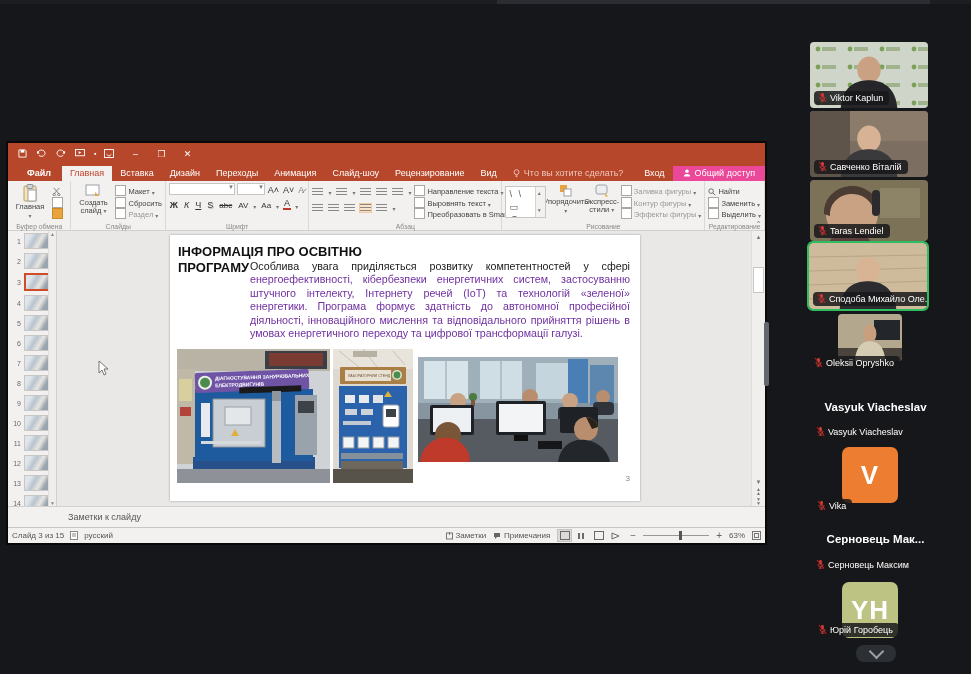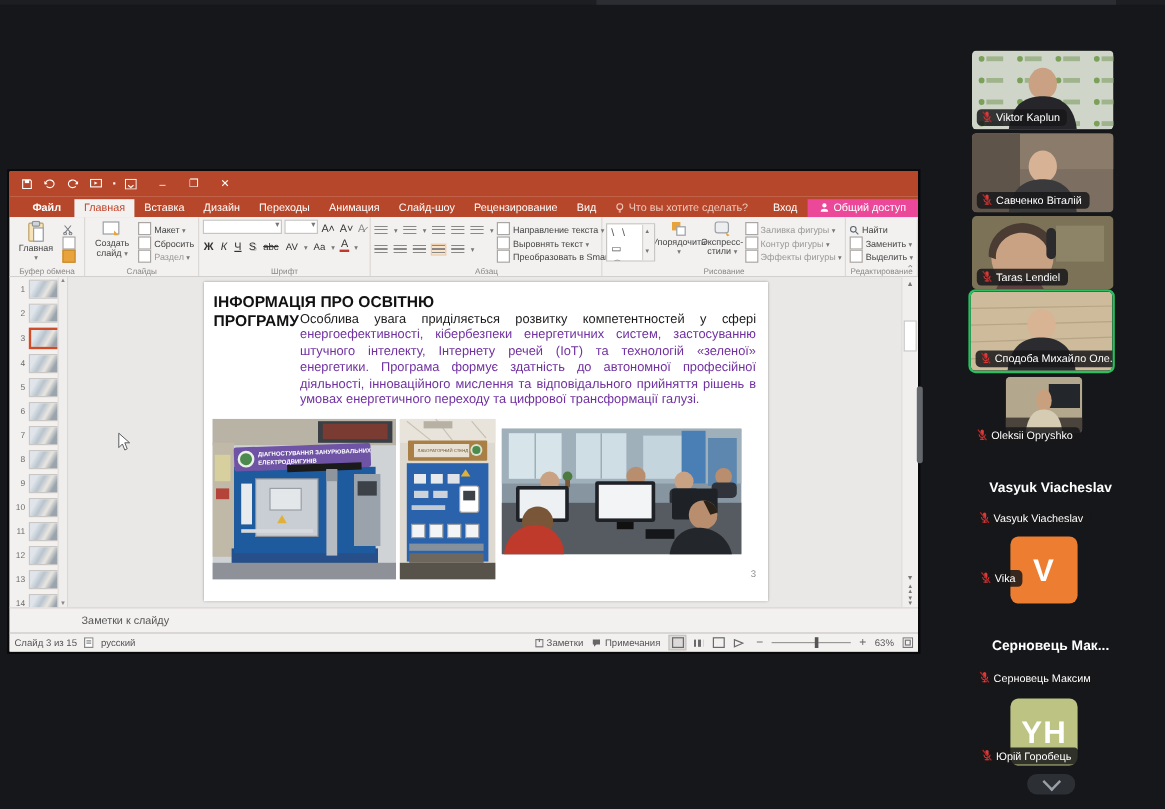--- a/index.html
+++ b/index.html
@@ -761,21 +761,21 @@
         <path d="M2.5 6.3a3.5 3.5 0 0 0 7 0" stroke="#d93b3b" fill="none" stroke-width="1.1"></path>
         <line x1="6" y1="9.8" x2="6" y2="12.5" stroke="#d93b3b" stroke-width="1.1"></line>
         <line x1="3.5" y1="11.8" x2="8.5" y2="11.8" stroke="#d93b3b" stroke-width="1.1"></line>
         <line x1="1.2" y1="1" x2="10.8" y2="12.6" stroke="#b32525" stroke-width="1.4"></line>
       </svg>
       <span>Vasyuk Viacheslav</span>
     </span>
     <div class="avatar" style="left: 62px; top: 447px; background: rgb(237, 125, 49);">
       <span>V</span>
     </div>
-    <span class="pill free" style="left: 33px; top: 475px;">
+    <span class="pill free" style="left: 33px; top: 499px;">
       <svg width="9" height="11" viewBox="0 0 12 14">
         <rect x="4.2" y="1" width="3.6" height="6.5" rx="1.8" fill="#d93b3b"></rect>
         <path d="M2.5 6.3a3.5 3.5 0 0 0 7 0" stroke="#d93b3b" fill="none" stroke-width="1.1"></path>
         <line x1="6" y1="9.8" x2="6" y2="12.5" stroke="#d93b3b" stroke-width="1.1"></line>
         <line x1="3.5" y1="11.8" x2="8.5" y2="11.8" stroke="#d93b3b" stroke-width="1.1"></line>
         <line x1="1.2" y1="1" x2="10.8" y2="12.6" stroke="#b32525" stroke-width="1.4"></line>
       </svg>
       <span>Vika</span>
     </span>
     <div class="pname" style="top: 533px;">Серновець  Мак...</div>

